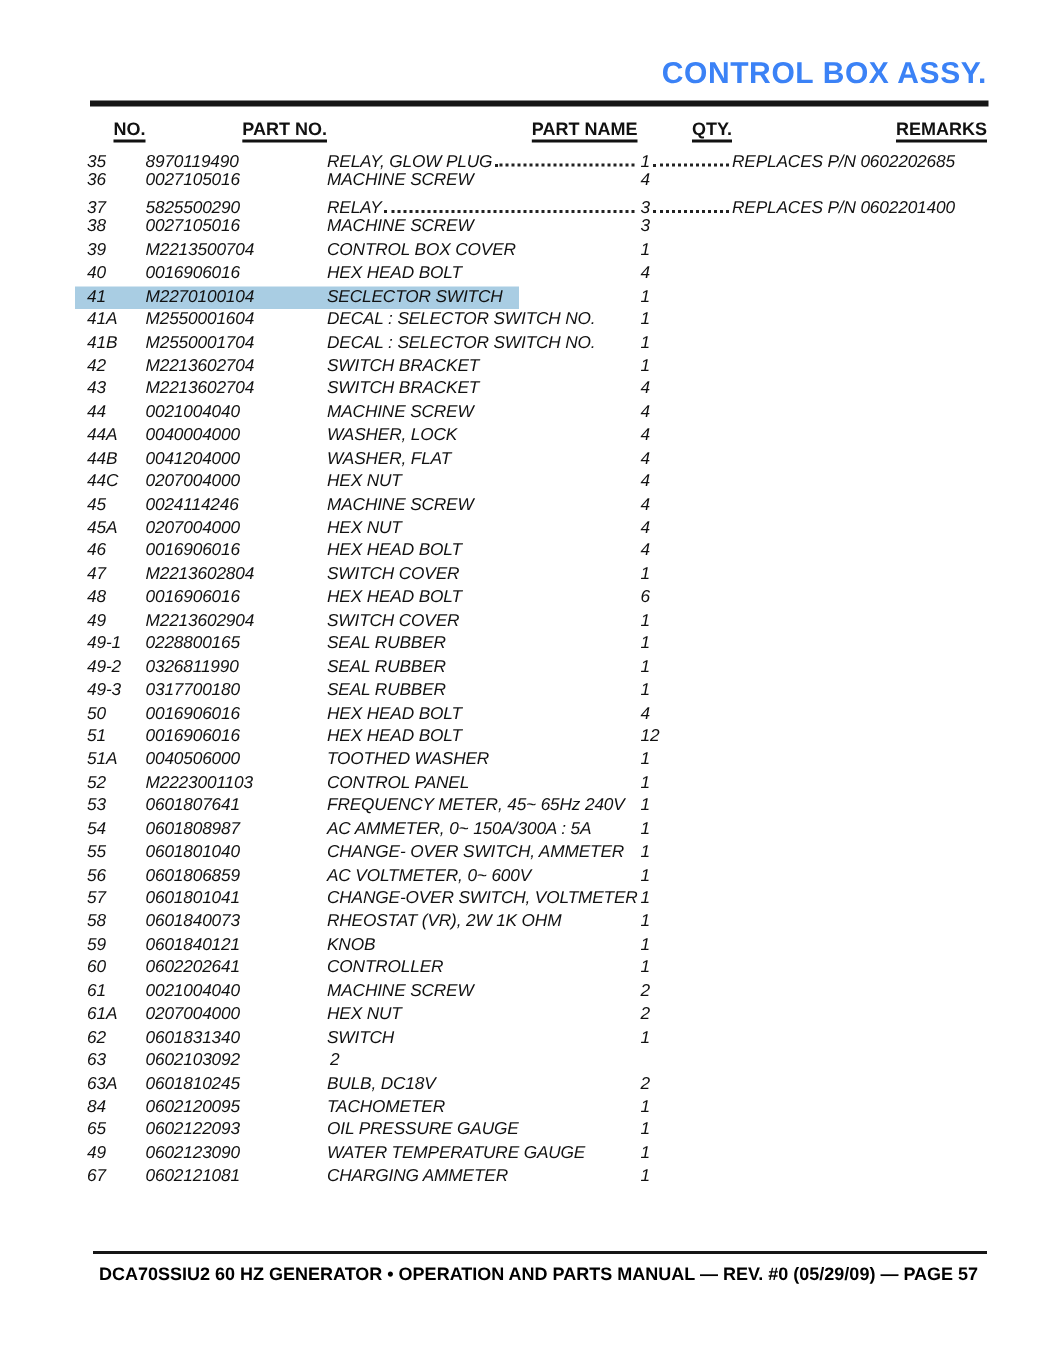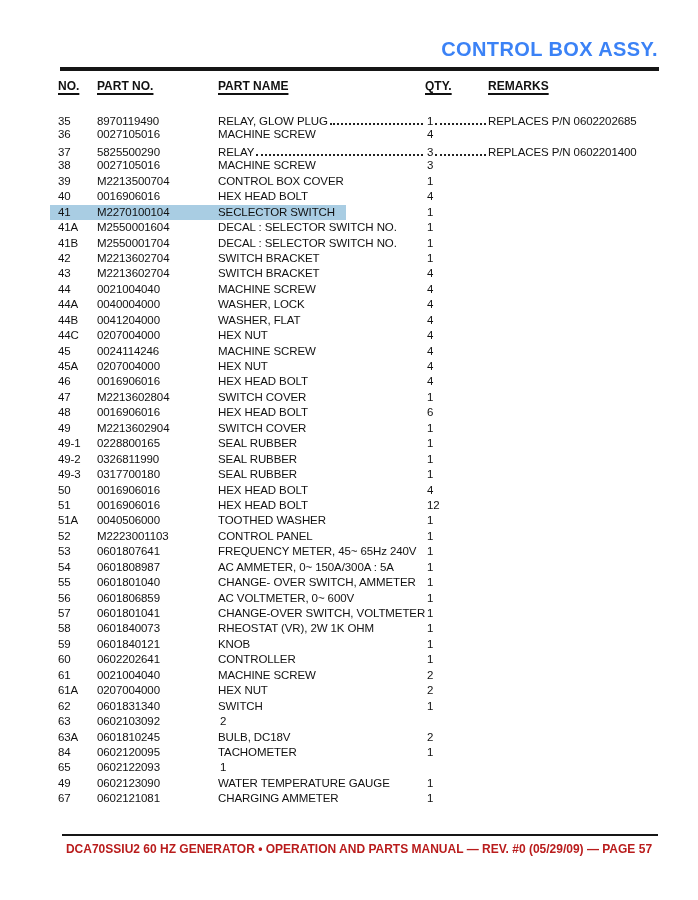--- a/index.html
+++ b/index.html
@@ -18,28 +18,28 @@
     position:absolute;left:60px;right:39px;top:67px;height:4px;background:#161616;
   }
   .table{
     position:absolute;left:58px;top:79px;width:600px;
   }
   .grid-row{
     display:grid;
     grid-template-columns:39px 121px 207px 63px 1fr;
     align-items:baseline;
   }
-  .thead{font-size:12px;font-weight:bold;height:17px;}
+  .thead{font-size:12px;font-weight:bold;height:17px;text-align:right;}
   .thead .hcell{
     text-decoration:underline;
     text-underline-offset:3px;
     text-decoration-thickness:1.5px;
     white-space:nowrap;
   }
-  .rows{margin-top:16px;}
+  .rows{margin-top:2px;font-style:italic;}
   .row{
     position:relative;
     height:15.45px;line-height:15.45px;
     font-size:11.5px;letter-spacing:-.1px;
     white-space:nowrap;
   }
   .row > div{position:relative;z-index:1;}
   .cell-name,.cell-qty{display:flex;align-items:baseline;}
   .cell-qty{padding-left:2px;}
   .dots{
@@ -52,21 +52,21 @@
     content:"";position:absolute;z-index:0;
     left:-8px;top:0.5px;width:296px;height:14.5px;
     background:var(--hl,#a9cde3);
   }
   .footer-rule{
     position:absolute;left:62px;right:40px;top:834px;height:2px;background:#161616;
   }
   .footer-text{
     position:absolute;left:60px;right:40px;top:842px;
     text-align:center;font-size:12px;font-weight:bold;
-    color:#b91c1c;white-space:nowrap;
+    color:#000000;white-space:nowrap;
   }
 </style>
 </head>
 <body style="--hl: #a9cde3;">
 
 <div class="page">
 
   <div class="title">CONTROL BOX ASSY.</div>
   <div class="title-rule"></div>
 
@@ -580,20 +580,23 @@
           </div>
       <div class="cell-qty">
             <span class="txt">1</span>
           </div>
       <div class="cell-remarks"></div>
     </div>
 
     <div class="row grid-row">
       <div class="cell-no">65</div>
       <div class="cell-partno">0602122093</div>
+      <div class="cell-name">
+            <span class="txt">OIL PRESSURE GAUGE</span>
+          </div>
       <div class="cell-qty">
             <span class="txt">1</span>
           </div>
       <div class="cell-remarks"></div>
     </div>
 
     <div class="row grid-row">
       <div class="cell-no">49</div>
       <div class="cell-partno">0602123090</div>
       <div class="cell-name">

